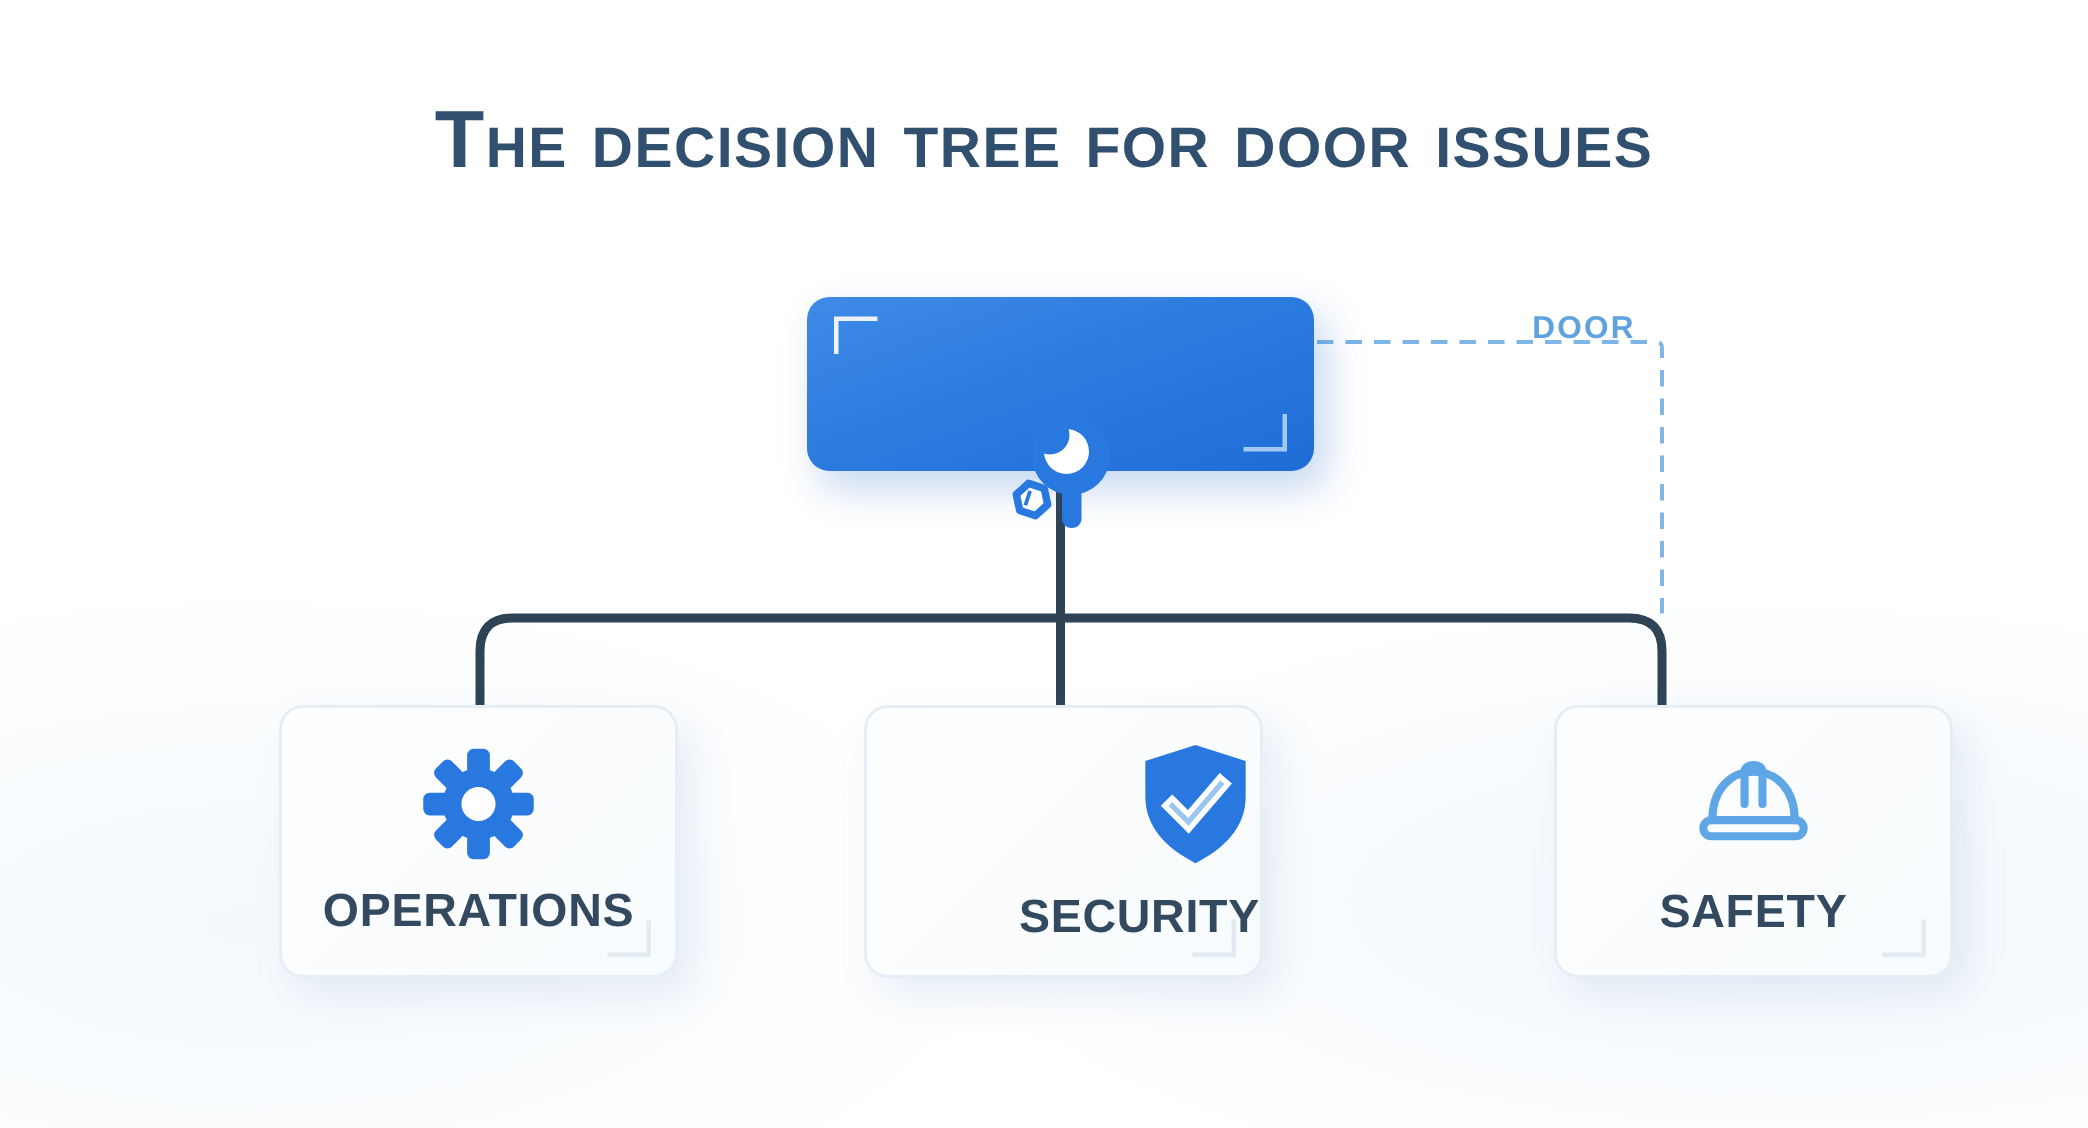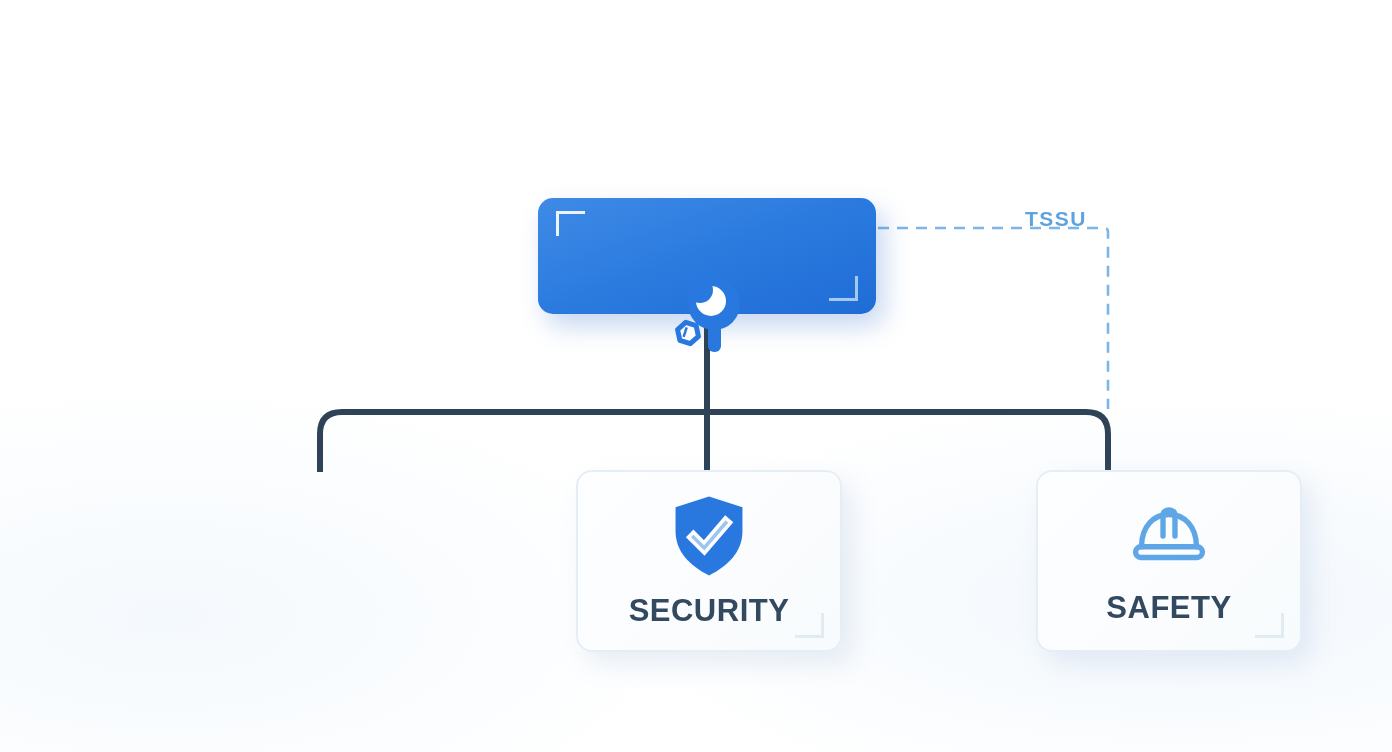--- a/index.html
+++ b/index.html
@@ -45,28 +45,29 @@
   .card{
     position:absolute;top:470px;width:262px;height:178px;z-index:2;
     background:linear-gradient(135deg,#FDFEFF 0%,#F8FBFD 100%);
     border:2px solid var(--card-border,#E6EEF5);
     border-radius:16px;
     box-shadow:10px 12px 26px rgba(120,150,190,.16);
     display:flex;flex-direction:column;align-items:center;justify-content:center;gap:14px;
   }
   .card .bracket.br{right:16px;bottom:12px;border-color:#E2EAF2;}
   .card-label{font-size:31px;font-weight:700;letter-spacing:.5px;color:var(--card-text,#33495F);white-space:nowrap;}
-  .card-ops{left:186px;} .card-sec{left:576px;} .card-saf{left:1036px;}
+  .card-ops{left:186px;} .card-sec{left:576px;align-items:flex-end;} .card-saf{left:1036px;}
   .node-icon{display:block;}
 </style>
 </head>
 <body>
 
 <div class="canvas">
 
+  <div class="title">The Decision Tree For Door Issues</div>
 
   <svg class="wires" width="1392" height="752" viewBox="0 0 1392 752">
     <path class="wire-solid" d="M707 310 L707 472"></path>
     <path class="wire-solid" d="M320 472 L320 434 Q320 412 342 412 L1086 412 Q1108 412 1108 434 L1108 472"></path>
     <path class="wire-dashed" d="M878 228 L1104 228 Q1108 228 1108 232 L1108 409"></path>
   </svg>
 
   <div class="root-box">
     <span class="bracket tl"></span>
     <span class="bracket br"></span>
@@ -76,22 +77,38 @@
     <circle cx="42" cy="28" r="26" style="fill:var(--icon-blue,#2878DF)"></circle>
     <circle cx="39" cy="25" r="15" fill="#ffffff"></circle>
     <circle cx="28" cy="14" r="13" style="fill:var(--icon-blue,#2878DF)"></circle>
     <rect x="36" y="48" width="13" height="28" rx="6" style="fill:var(--icon-blue,#2878DF)"></rect>
     <g transform="translate(16,57) rotate(18)">
       <path d="M11 0 L5.5 9.5 L-5.5 9.5 L-11 0 L-5.5 -9.5 L5.5 -9.5 Z" fill="#fdfdfd" style="stroke:var(--icon-blue,#2878DF)" stroke-width="5" stroke-linejoin="round"></path>
       <line x1="-3" y1="-5" x2="-3" y2="5" style="stroke:var(--icon-blue,#2878DF)" stroke-width="2.5"></line>
     </g>
   </svg>
 
-  <div class="annotation">TSSU</div>
+  <div class="annotation">DOOR</div>
 
+  <div class="card card-ops">
+    <svg class="node-icon" width="78" height="78" viewBox="0 0 72 72">
+      <g style="fill:var(--icon-blue,#2878DF)">
+        <g transform="translate(36,36)">
+          <rect x="-7" y="-34" width="14" height="68" rx="4"></rect>
+          <rect x="-7" y="-34" width="14" height="68" rx="4" transform="rotate(45)"></rect>
+          <rect x="-7" y="-34" width="14" height="68" rx="4" transform="rotate(90)"></rect>
+          <rect x="-7" y="-34" width="14" height="68" rx="4" transform="rotate(135)"></rect>
+          <circle r="22"></circle>
+        </g>
+      </g>
+      <circle cx="36" cy="36" r="10.5" fill="#ffffff"></circle>
+    </svg>
+    <div class="card-label">OPERATIONS</div>
+    <span class="bracket br"></span>
+  </div>
 
   <div class="card card-sec">
     <svg class="node-icon" width="86" height="86" viewBox="0 0 72 72">
       <path d="M36 3 L64 12 V32 C64 49 52 61 36 69 C20 61 8 49 8 32 V12 Z" style="fill:var(--icon-blue,#2878DF)"></path>
       <path d="M23 37 L32 46 L50 25" stroke="#ffffff" stroke-width="9" fill="none" stroke-linecap="square"></path>
       <path d="M23 37 L32 46 L50 25" stroke="#9CC5EF" stroke-width="3" fill="none" stroke-linecap="square"></path>
     </svg>
     <div class="card-label">SECURITY</div>
     <span class="bracket br"></span>
   </div>

